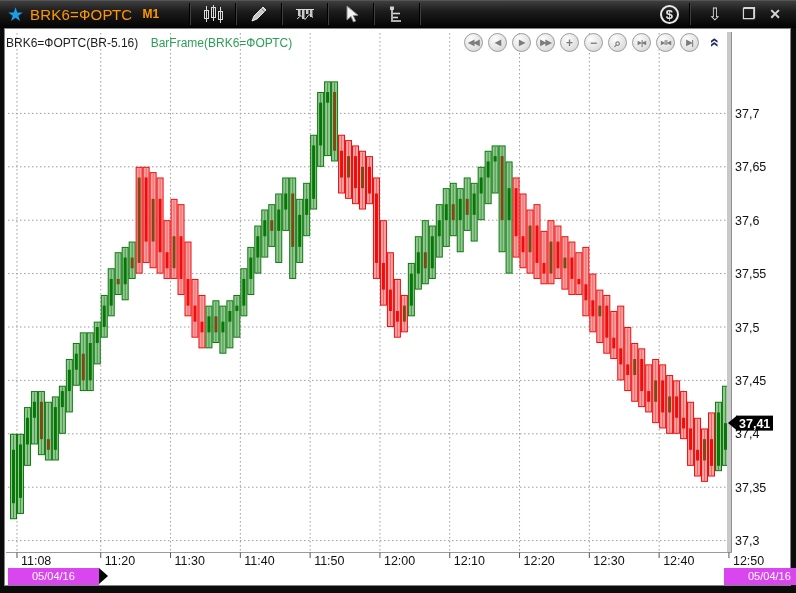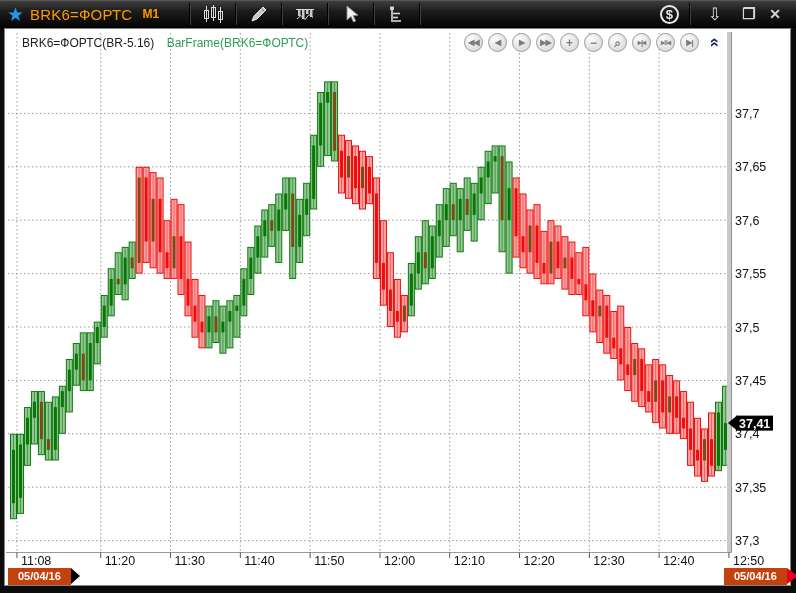--- a/index.html
+++ b/index.html
@@ -27,21 +27,21 @@
   .win-btn { color:#d6d6d6; font-size:14px; font-weight:bold; width:26px; text-align:center; }
   .win-max { font-size:15px; }
   .win-close { margin-right:8px; }
 
   
   .panel {
     position:absolute; left:4px; top:28px; width:787px; height:558px;
     background:#fff; border:1px solid #848484; z-index:1;
   }
   .panel-header-left {
-    position:absolute; left:22px; top:36px; z-index:8; font-size:12px; white-space:nowrap;
+    position:absolute; left:6px; top:36px; z-index:8; font-size:12px; white-space:nowrap;
   }
   .instr { color:#1d1d1d; margin-right:9px; }
   .frame { }
 
   
   .navrow { position:absolute; left:464px; top:33px; display:flex; gap:5px; z-index:8; }
   .navbtn {
     width:19px; height:19px; border-radius:50%;
     background:radial-gradient(circle at 35% 30%, #fdfdfd, #dedede 70%, #cfcfcf);
     border:1px solid #9c9c9c; color:#7c7c7c;
@@ -53,22 +53,22 @@
     position:absolute; left:711px; top:34px; z-index:8;
     font-size:17px; font-weight:bold; color:#1e2a66;
     transform:rotate(90deg); line-height:1;
   }
 
   
   #chart { position:absolute; left:0; top:0; z-index:5; pointer-events:none; }
 
   
   .datebadge {
-    position:absolute; top:568px; height:17px; background:#c2410c; color:#fff;
-    font-size:11px; font-weight:bold; line-height:17px; padding:0 10px;
+    position:absolute; top:568px; height:17px; background:#d946ef; color:#fff;
+    font-size:11px; font-weight:normal; line-height:17px; padding:0 24px;
     z-index:9; white-space:nowrap;
   }
   .datebadge::after {
     content:""; position:absolute; right:-9px; top:0;
     border-top:8.5px solid transparent; border-bottom:8.5px solid transparent;
     border-left:9px solid #000;
   }
   .datebadge.left  { left:8px; }
   .datebadge.right { left:724px; }
   .datebadge.right::after { border-left-color:#e2001d; right:-11px; border-left-width:11px; }

